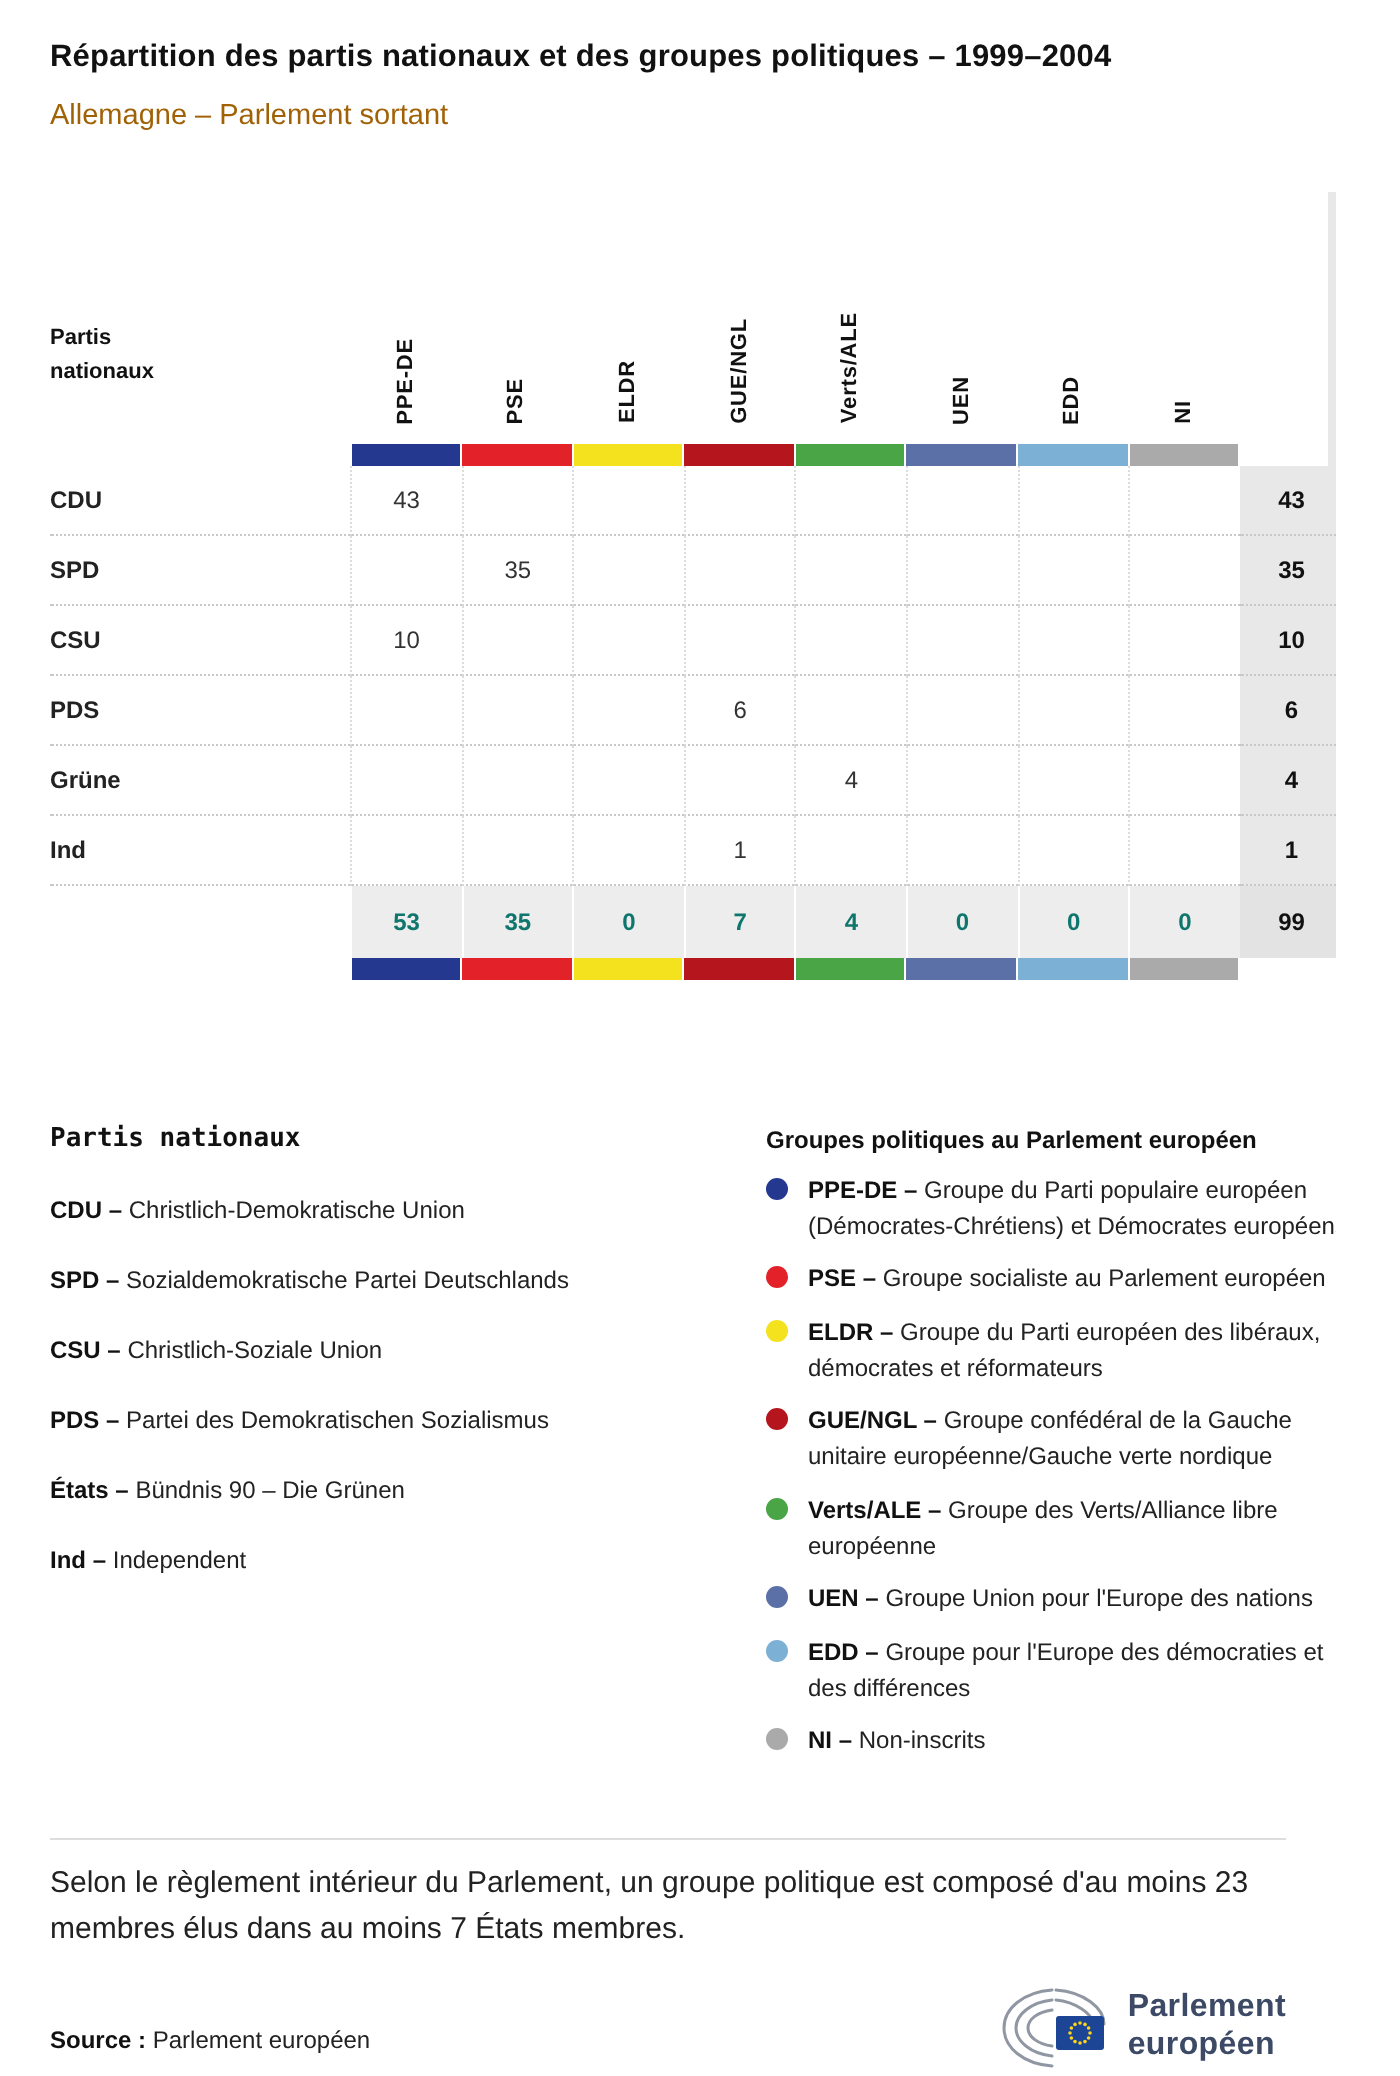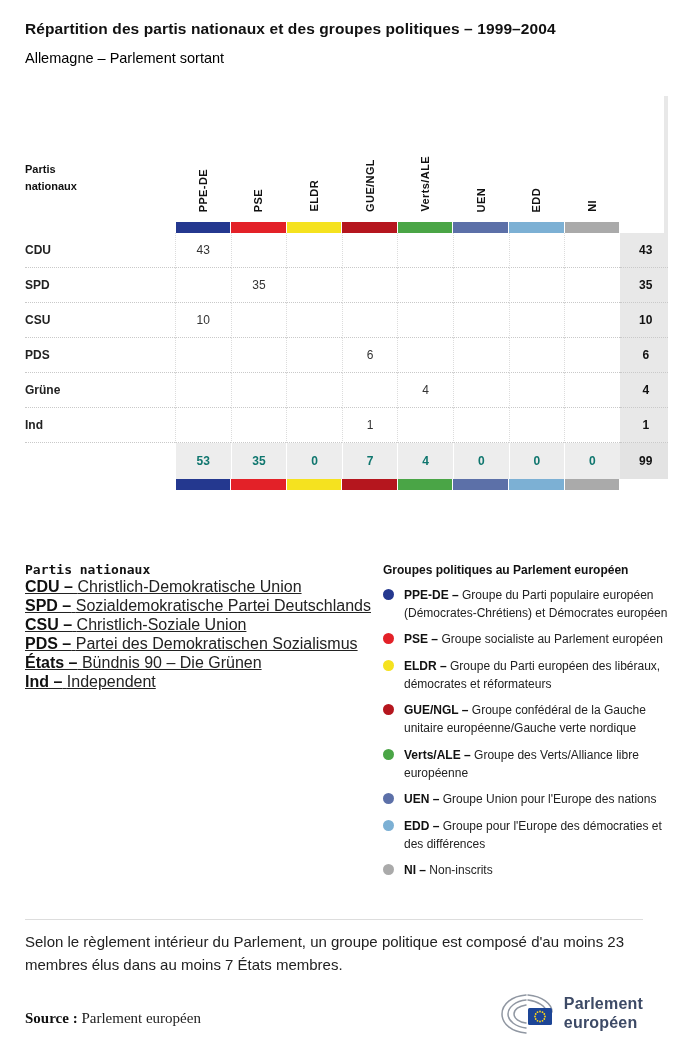--- a/index.html
+++ b/index.html
@@ -1,20 +1,20 @@
 <!DOCTYPE html>
 <html><head>
 <meta charset="utf-8">
 <style>
   html,body{margin:0;padding:0;}
   body{width:700px;height:1038px;background:#ffffff;font-family:"Liberation Sans",sans-serif;color:#1a1a1a;}
   .page{box-sizing:border-box;width:668px;height:1038px;padding:20px 25px 16px 25px;overflow:hidden;position:relative;}
 
   .title{font-size:15.5px;font-weight:700;color:#111;letter-spacing:.1px;}
-  .subtitle{font-size:14.5px;font-weight:400;color:#000000;margin-top:12px;}
+  .subtitle{font-size:14.5px;font-weight:400;color:#a16207;margin-top:12px;}
 
   
   .tbl{margin-top:30px;display:grid;width:647px;
        grid-template-columns:150px repeat(8,55.6px) 52px;
        grid-template-rows:126px 11px repeat(6,35px) 36px 11px;}
   .cell{position:relative;min-width:0;}
   .corner{display:flex;align-items:flex-end;}
   .corner-text{font-size:11px;font-weight:700;line-height:1.6;width:58px;margin-bottom:26px;overflow-wrap:break-word;word-break:break-word;color:#111;}
   .ghead{display:flex;align-items:flex-end;justify-content:center;}
   .vlabel{writing-mode:vertical-rl;transform:rotate(180deg);font-size:11px;font-weight:700;letter-spacing:.4px;margin-bottom:10px;color:#111;white-space:nowrap;}
@@ -25,33 +25,33 @@
   .num{display:flex;align-items:center;justify-content:center;font-size:12px;color:#333;border-left:1px dotted #dcdcdc;}
   .seat{background:#e8e8e8;display:flex;align-items:center;justify-content:center;font-size:12px;font-weight:700;color:#111;}
   .bline{border-bottom:1px dotted #c9c9c9;}
   .tot{background:#ededed;display:flex;align-items:center;justify-content:center;font-size:12px;font-weight:700;color:#0f766e;border-left:1px solid #fff;}
   .tot-seat{background:#e3e3e3;}
 
   
   .legends{display:flex;margin-top:72px;}
   .legend-left{width:358px;flex:0 0 358px;}
   .legend-title-mono{font-family:"DejaVu Sans Mono",monospace;font-size:13px;font-weight:700;color:#111;}
-  .lp-item{font-size:16px;margin-top:1px;color:#222;text-decoration:underline;}
+  .lp-item{font-size:12px;margin-top:21px;color:#222;}
   .lp-item b{color:#111;}
   .legend-right{width:292px;flex:0 0 292px;}
   .legend-title{font-size:12px;font-weight:700;color:#111;padding-top:1px;}
   .lg-item{display:flex;margin-top:8.5px;font-size:12px;line-height:1.5;color:#222;}
   .lg-item b{color:#111;}
   .dot{width:11px;height:11px;border-radius:50%;flex:0 0 11px;margin:3px 10px 0 0;}
 
   
   .rule{border-top:1px solid #dddddd;margin-top:40px;}
   .footnote{margin-top:10px;font-size:15px;line-height:1.55;color:#222;max-width:652px;}
   .footer{display:flex;justify-content:space-between;align-items:flex-end;margin-top:14px;}
-  .source{font-size:15px;color:#222;padding-bottom:10px;font-family:Liberation Serif, serif;}
+  .source{font-size:12px;color:#222;padding-bottom:10px;}
   .source b{color:#111;}
   .logo{display:flex;align-items:center;}
   .logo-text{margin-left:9px;font-size:16px;font-weight:700;color:#3d4a66;line-height:1.15;letter-spacing:.2px;}
 </style>
 </head>
 <body>
 
 <div class="page">
 
   <div class="title">Répartition des partis nationaux et des groupes politiques – 1999–2004</div>

